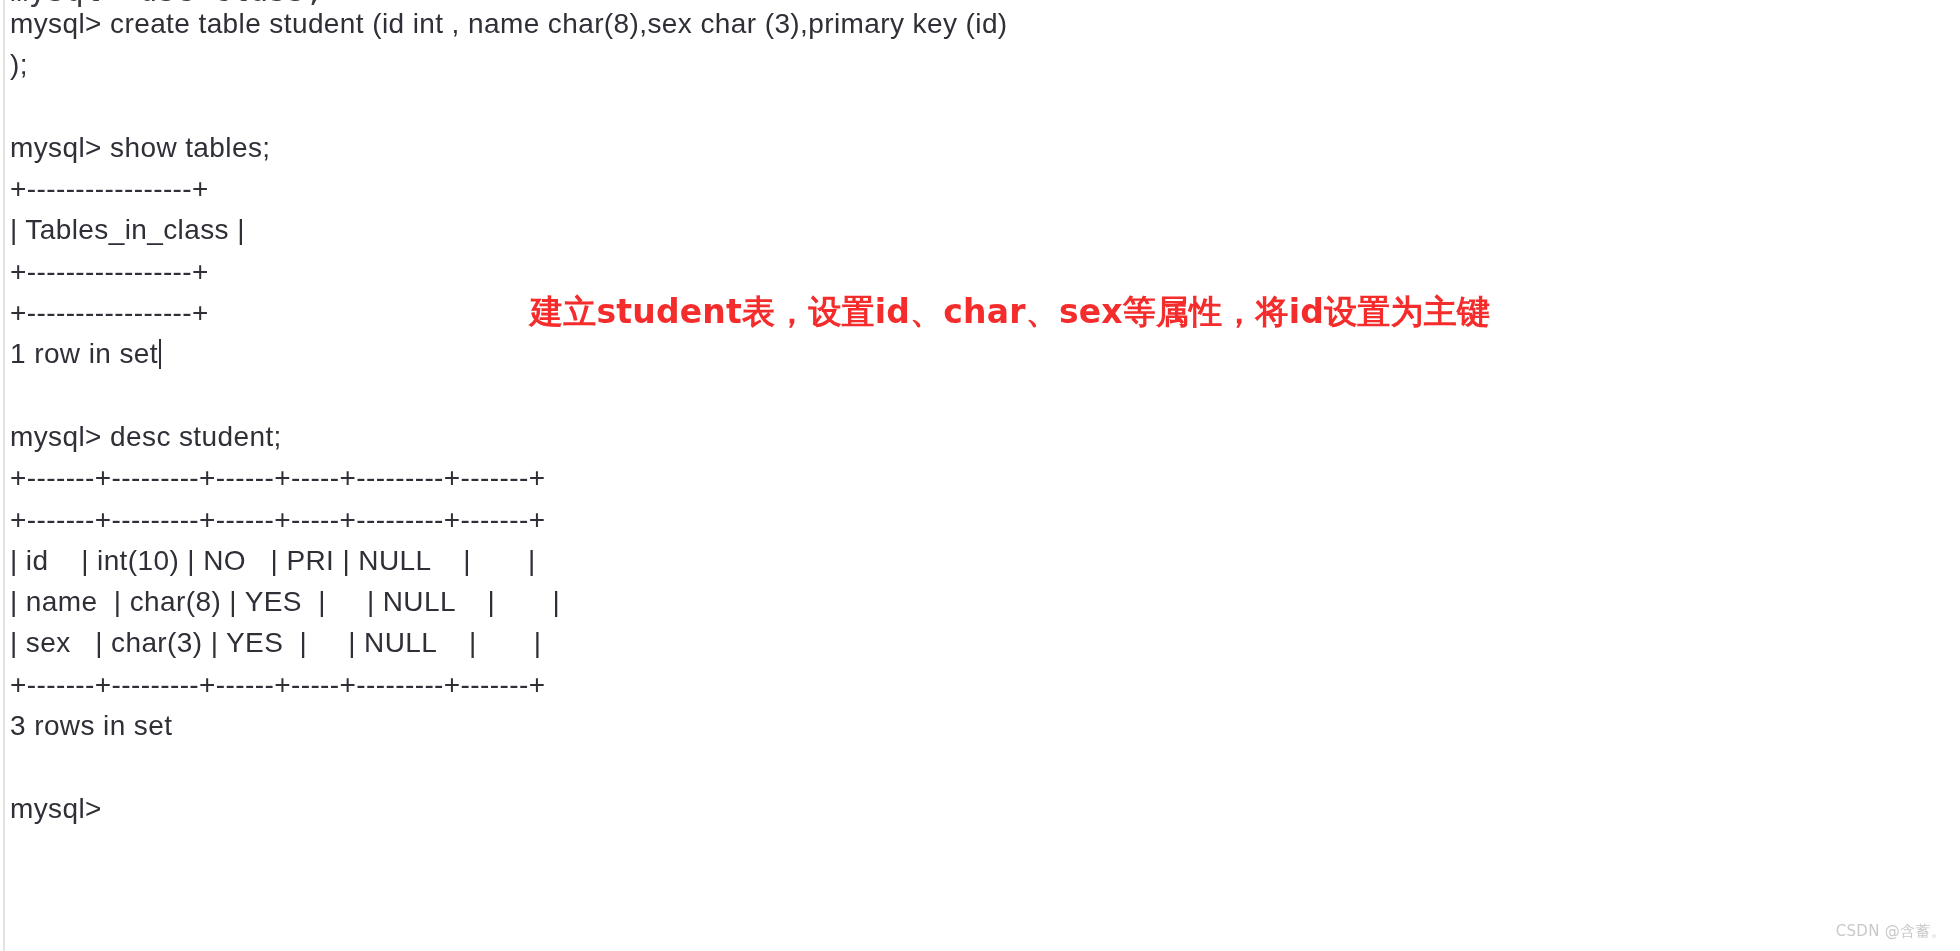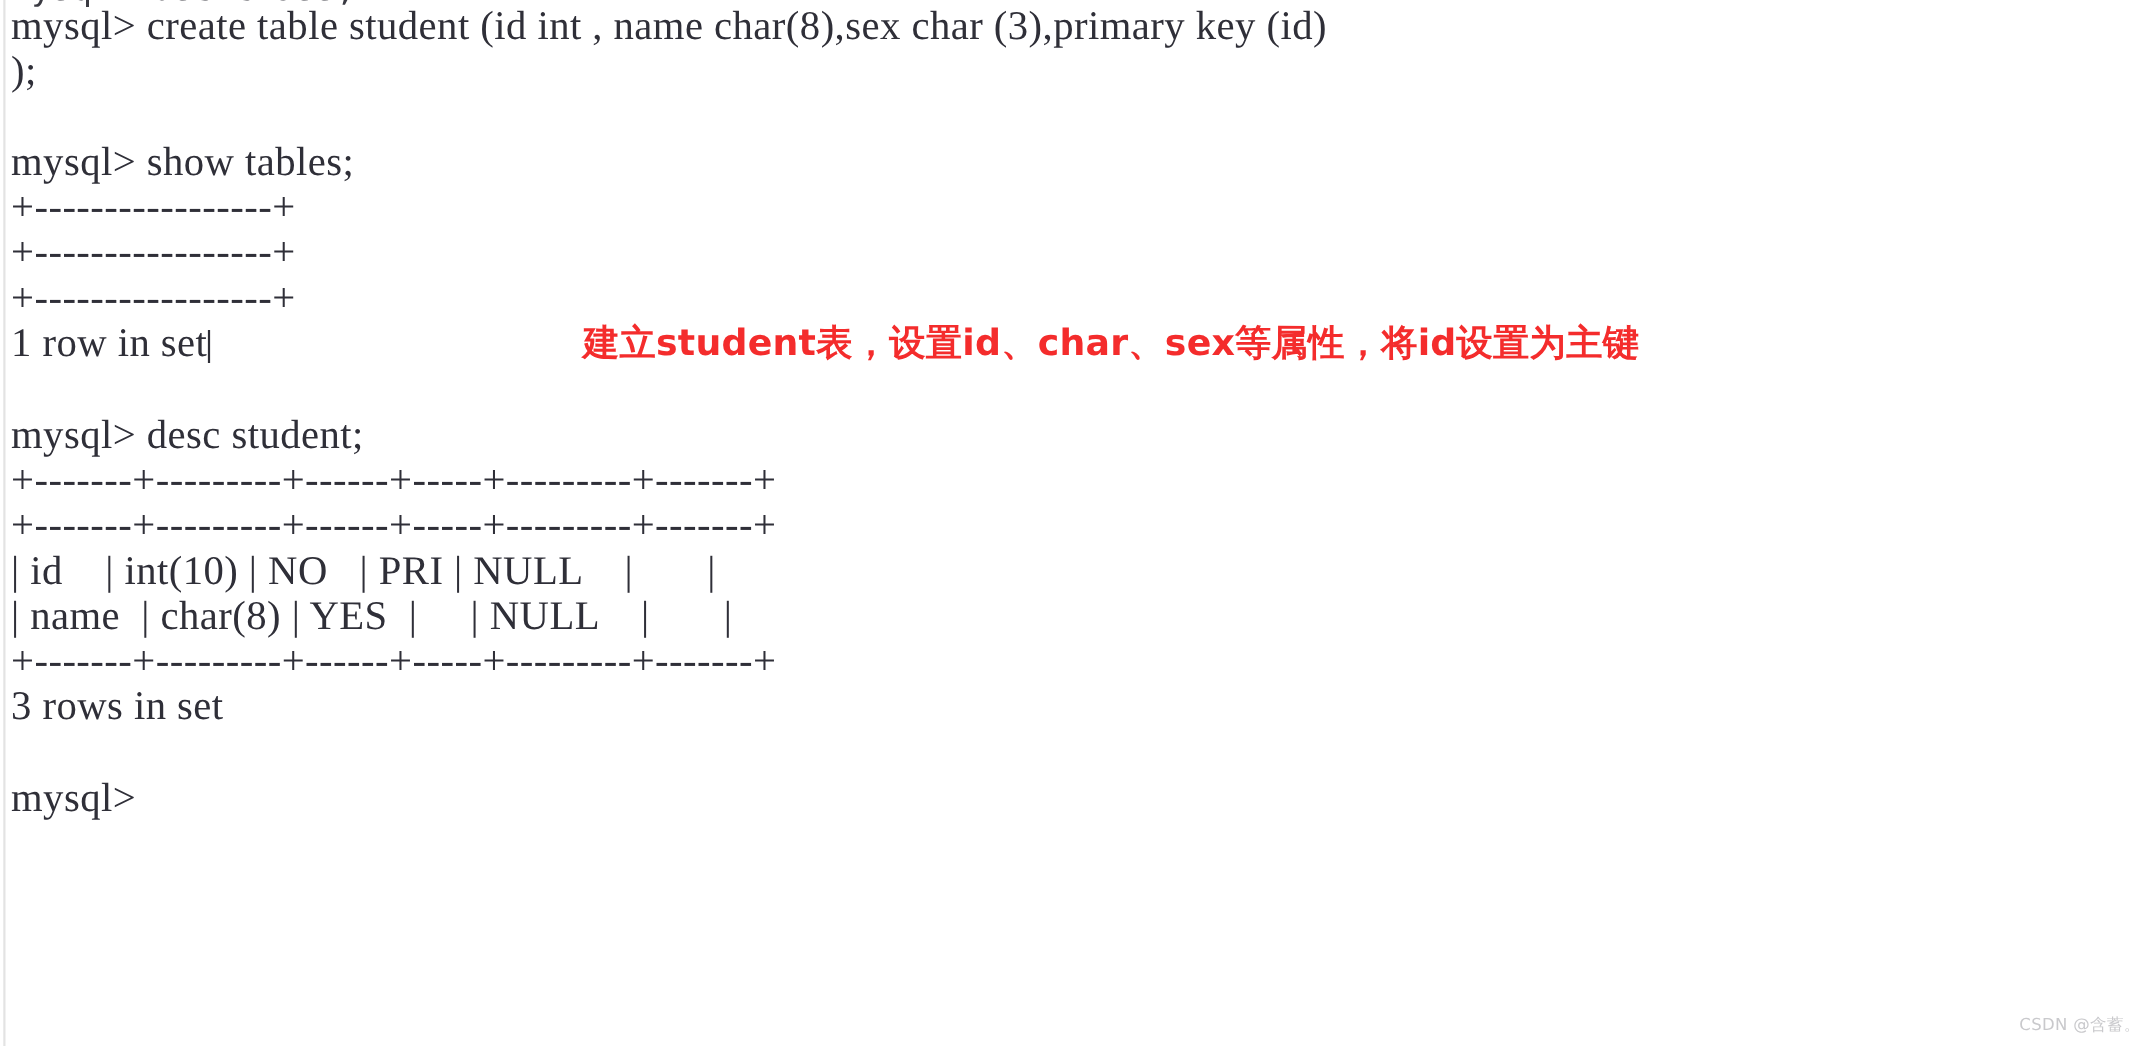--- a/index.html
+++ b/index.html
@@ -39,27 +39,27 @@
   }
 
   #terminal {
     position: absolute;
     left: 10px;
     top: 3px;
     width: 1900px;
   }
 
   .line {
-    font-size: 37px;
+    font-size: 28px;
     line-height: 41.3px;
     height: 41.3px;
     color: #2f2f38;
     white-space: pre;
     letter-spacing: 0.4px;
-    font-family: Liberation Serif, serif;
+    font-family: Liberation Sans, sans-serif;
   }
   .line.blank {
     color: transparent;
   }
 
   
   .caret {
     display: inline-block;
     width: 0;
     border-left: 2px solid #2f2f38;
@@ -99,29 +99,31 @@
 <div id="left-gutter"></div>
 
 <div id="clipped-top-line">mysql&gt; use class;</div>
 
 <div id="terminal">
     <div class="line"><span>mysql&gt; create table student (id int , name char(8),sex char (3),primary key (id)</span></div>
     <div class="line"><span>);</span></div>
     <div class="line blank"><span>&nbsp;</span></div>
     <div class="line"><span>mysql&gt; show tables;</span></div>
     <div class="line"><span>+-----------------+</span></div>
+    <div class="line"><span>| Tables_in_class |</span></div>
     <div class="line"><span>+-----------------+</span></div>
     <div class="line"><span>+-----------------+</span></div>
     <div class="line"><span>1 row in set</span><span class="caret"></span></div>
     <div class="line blank"><span>&nbsp;</span></div>
     <div class="line"><span>mysql&gt; desc student;</span></div>
     <div class="line"><span>+-------+---------+------+-----+---------+-------+</span></div>
     <div class="line"><span>+-------+---------+------+-----+---------+-------+</span></div>
     <div class="line"><span>| id    | int(10) | NO   | PRI | NULL    |       |</span></div>
     <div class="line"><span>| name  | char(8) | YES  |     | NULL    |       |</span></div>
+    <div class="line"><span>| sex   | char(3) | YES  |     | NULL    |       |</span></div>
     <div class="line"><span>+-------+---------+------+-----+---------+-------+</span></div>
     <div class="line"><span>3 rows in set</span></div>
     <div class="line blank"><span>&nbsp;</span></div>
     <div class="line"><span>mysql&gt;</span></div>
   </div>
 
 <div id="annotation">建立student表，设置id、char、sex等属性，将id设置为主键</div>
 
 <div id="watermark">CSDN @含蓄。</div>
 

